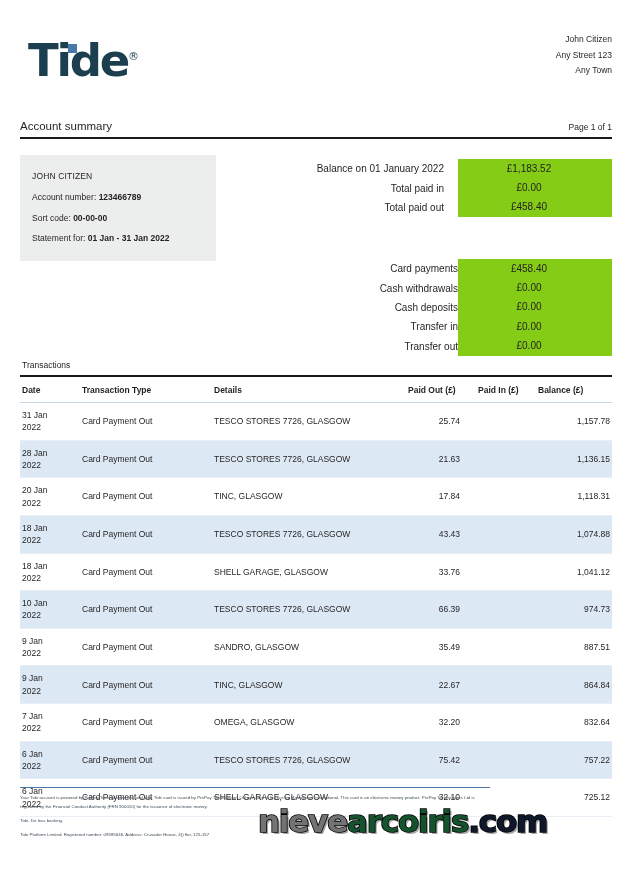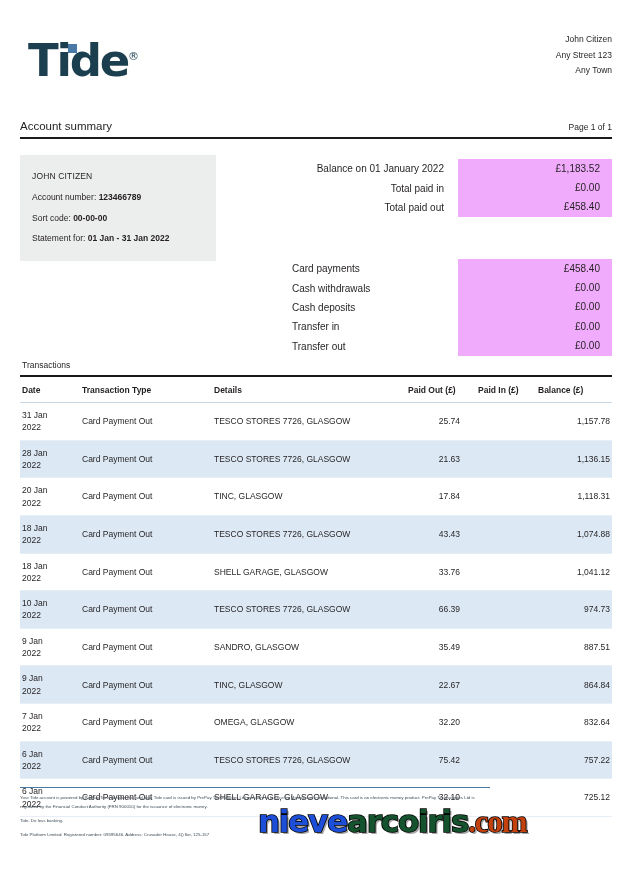--- a/index.html
+++ b/index.html
@@ -104,25 +104,25 @@
     display: flex;
     align-items: center;
     height: 19.4px;
     font-size: 10px;
   }
   .bal-row .lbl {
     flex: 0 0 166px;
     text-align: right;
     padding-right: 14px;
   }
-  .bal-block.second .bal-row .lbl { text-align: left; padding-right: 12px; }
+  .bal-block.second .bal-row .lbl { text-align: right; padding-right: 0; }
   .bal-row .amt {
     flex: 1 1 auto;
-    background: #f0abfc;
-    text-align: right;
+    background: #84cc16;
+    text-align: center;
     padding: 3.5px 12px 3.5px 0;
     align-self: stretch;
     line-height: 12px;
   }
 
   
   .tx-title {
     font-size: 8.5px;
     padding: 0 0 5px 2px;
     border-bottom: 2.2px solid #1a1a1a;
@@ -178,23 +178,23 @@
     font-family: "DejaVu Sans", sans-serif;
     font-size: 31px;
     font-weight: bold;
     letter-spacing: -1.2px;
     line-height: 1;
     white-space: nowrap;
     -webkit-text-stroke: 1.6px #000;
     paint-order: stroke fill;
     text-shadow: 2px 2px 0 rgba(0,0,0,.35);
   }
-  .watermark .w1 { color: #1d4ed8; }
+  .watermark .w1 { color: #737373; }
   .watermark .w2 { color: #14532d; }
-  .watermark .w3 { color: #c2410c; font-family: Liberation Serif, serif; }
+  .watermark .w3 { color: #0f172a; }
 </style>
 </head>
 <body>
 
 <div class="page">
 
   <div class="header">
     <div class="logo">
       <span>Tide</span><span class="reg">®</span>
       <span class="dot"></span>

